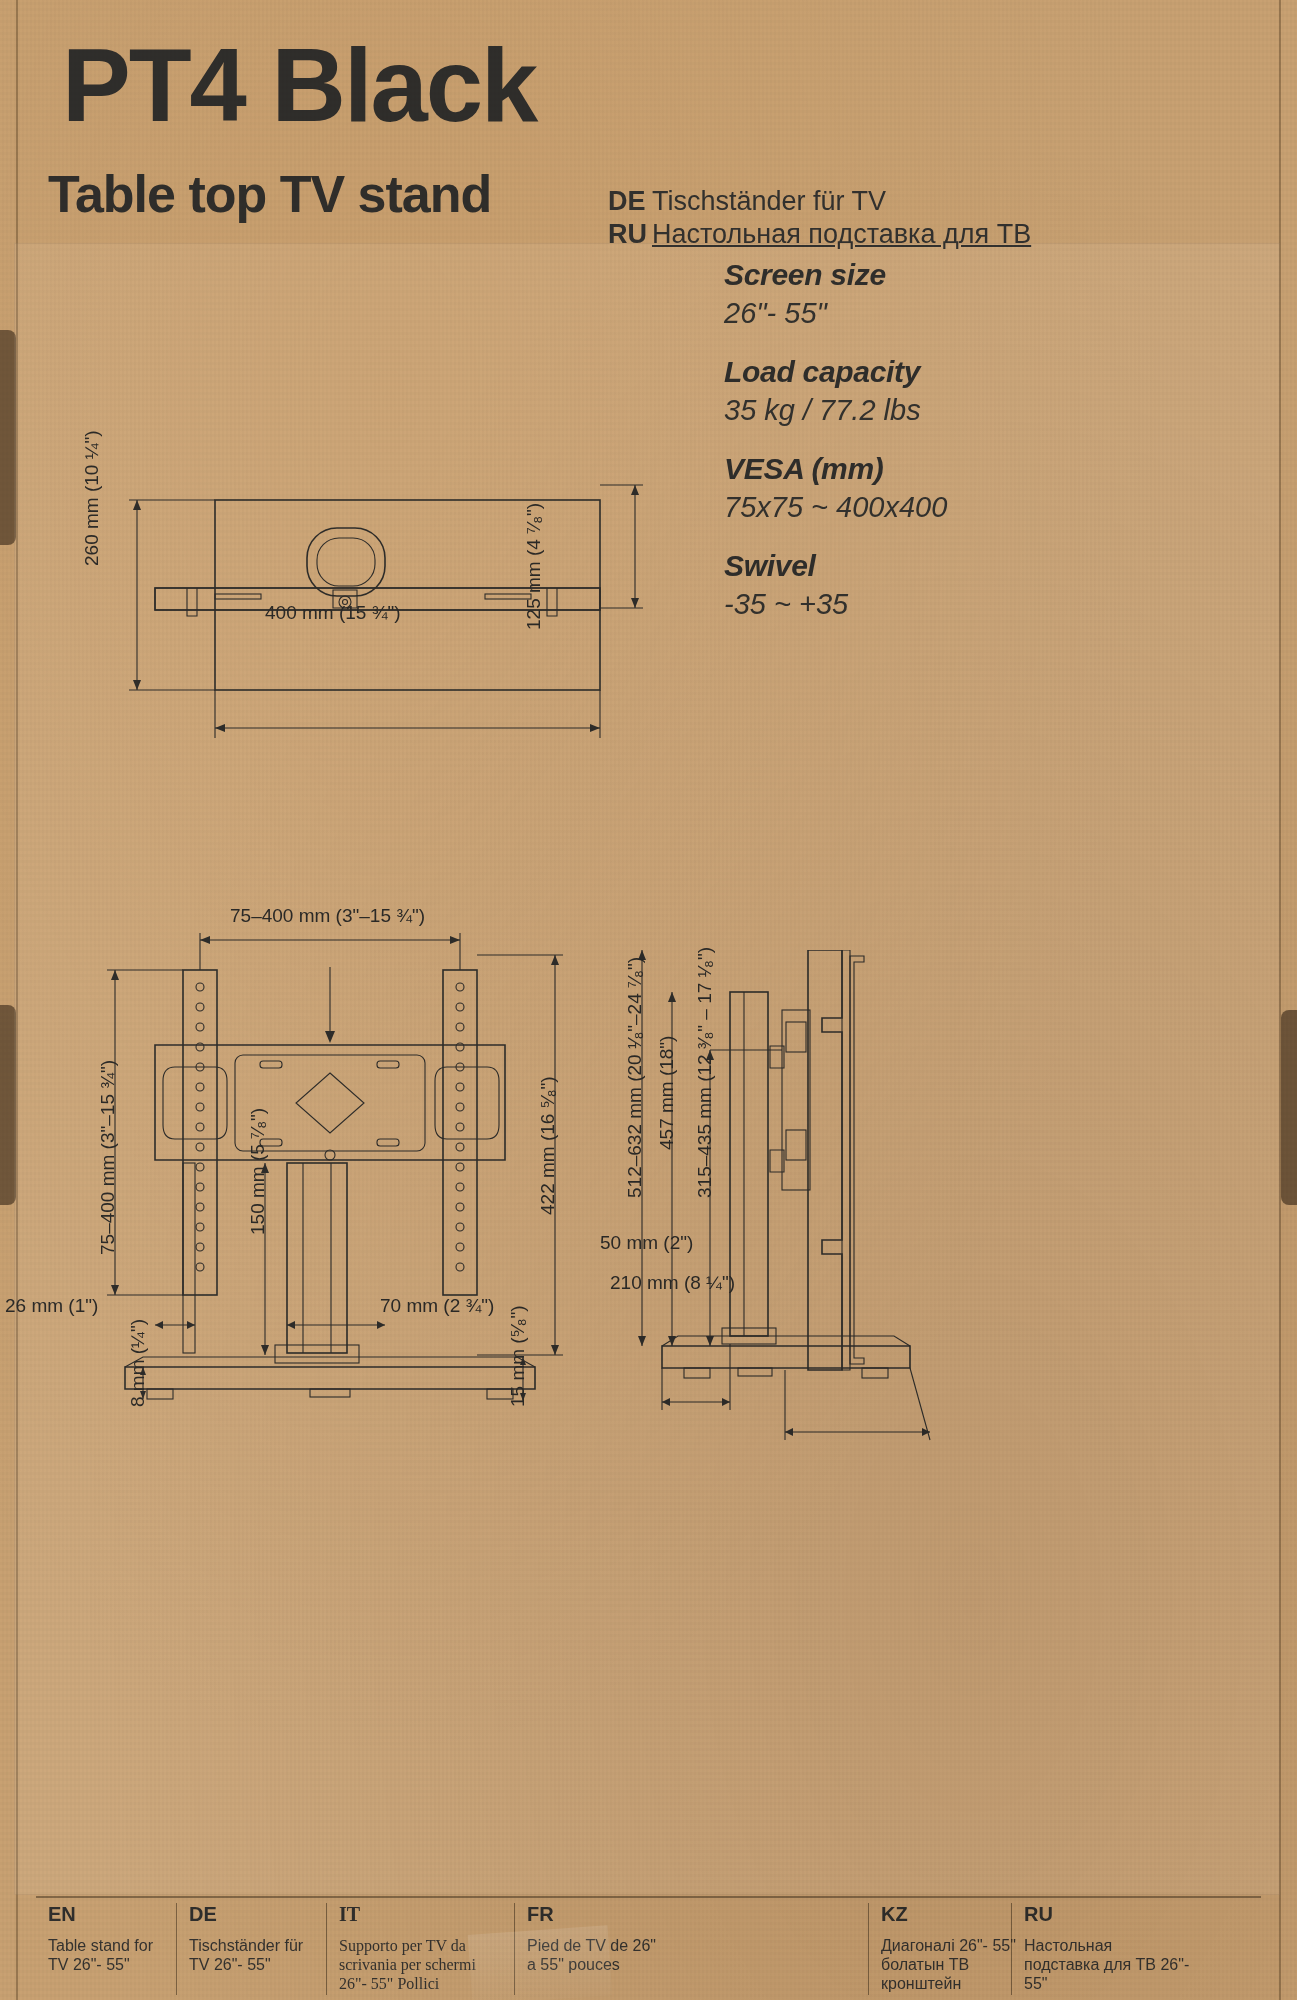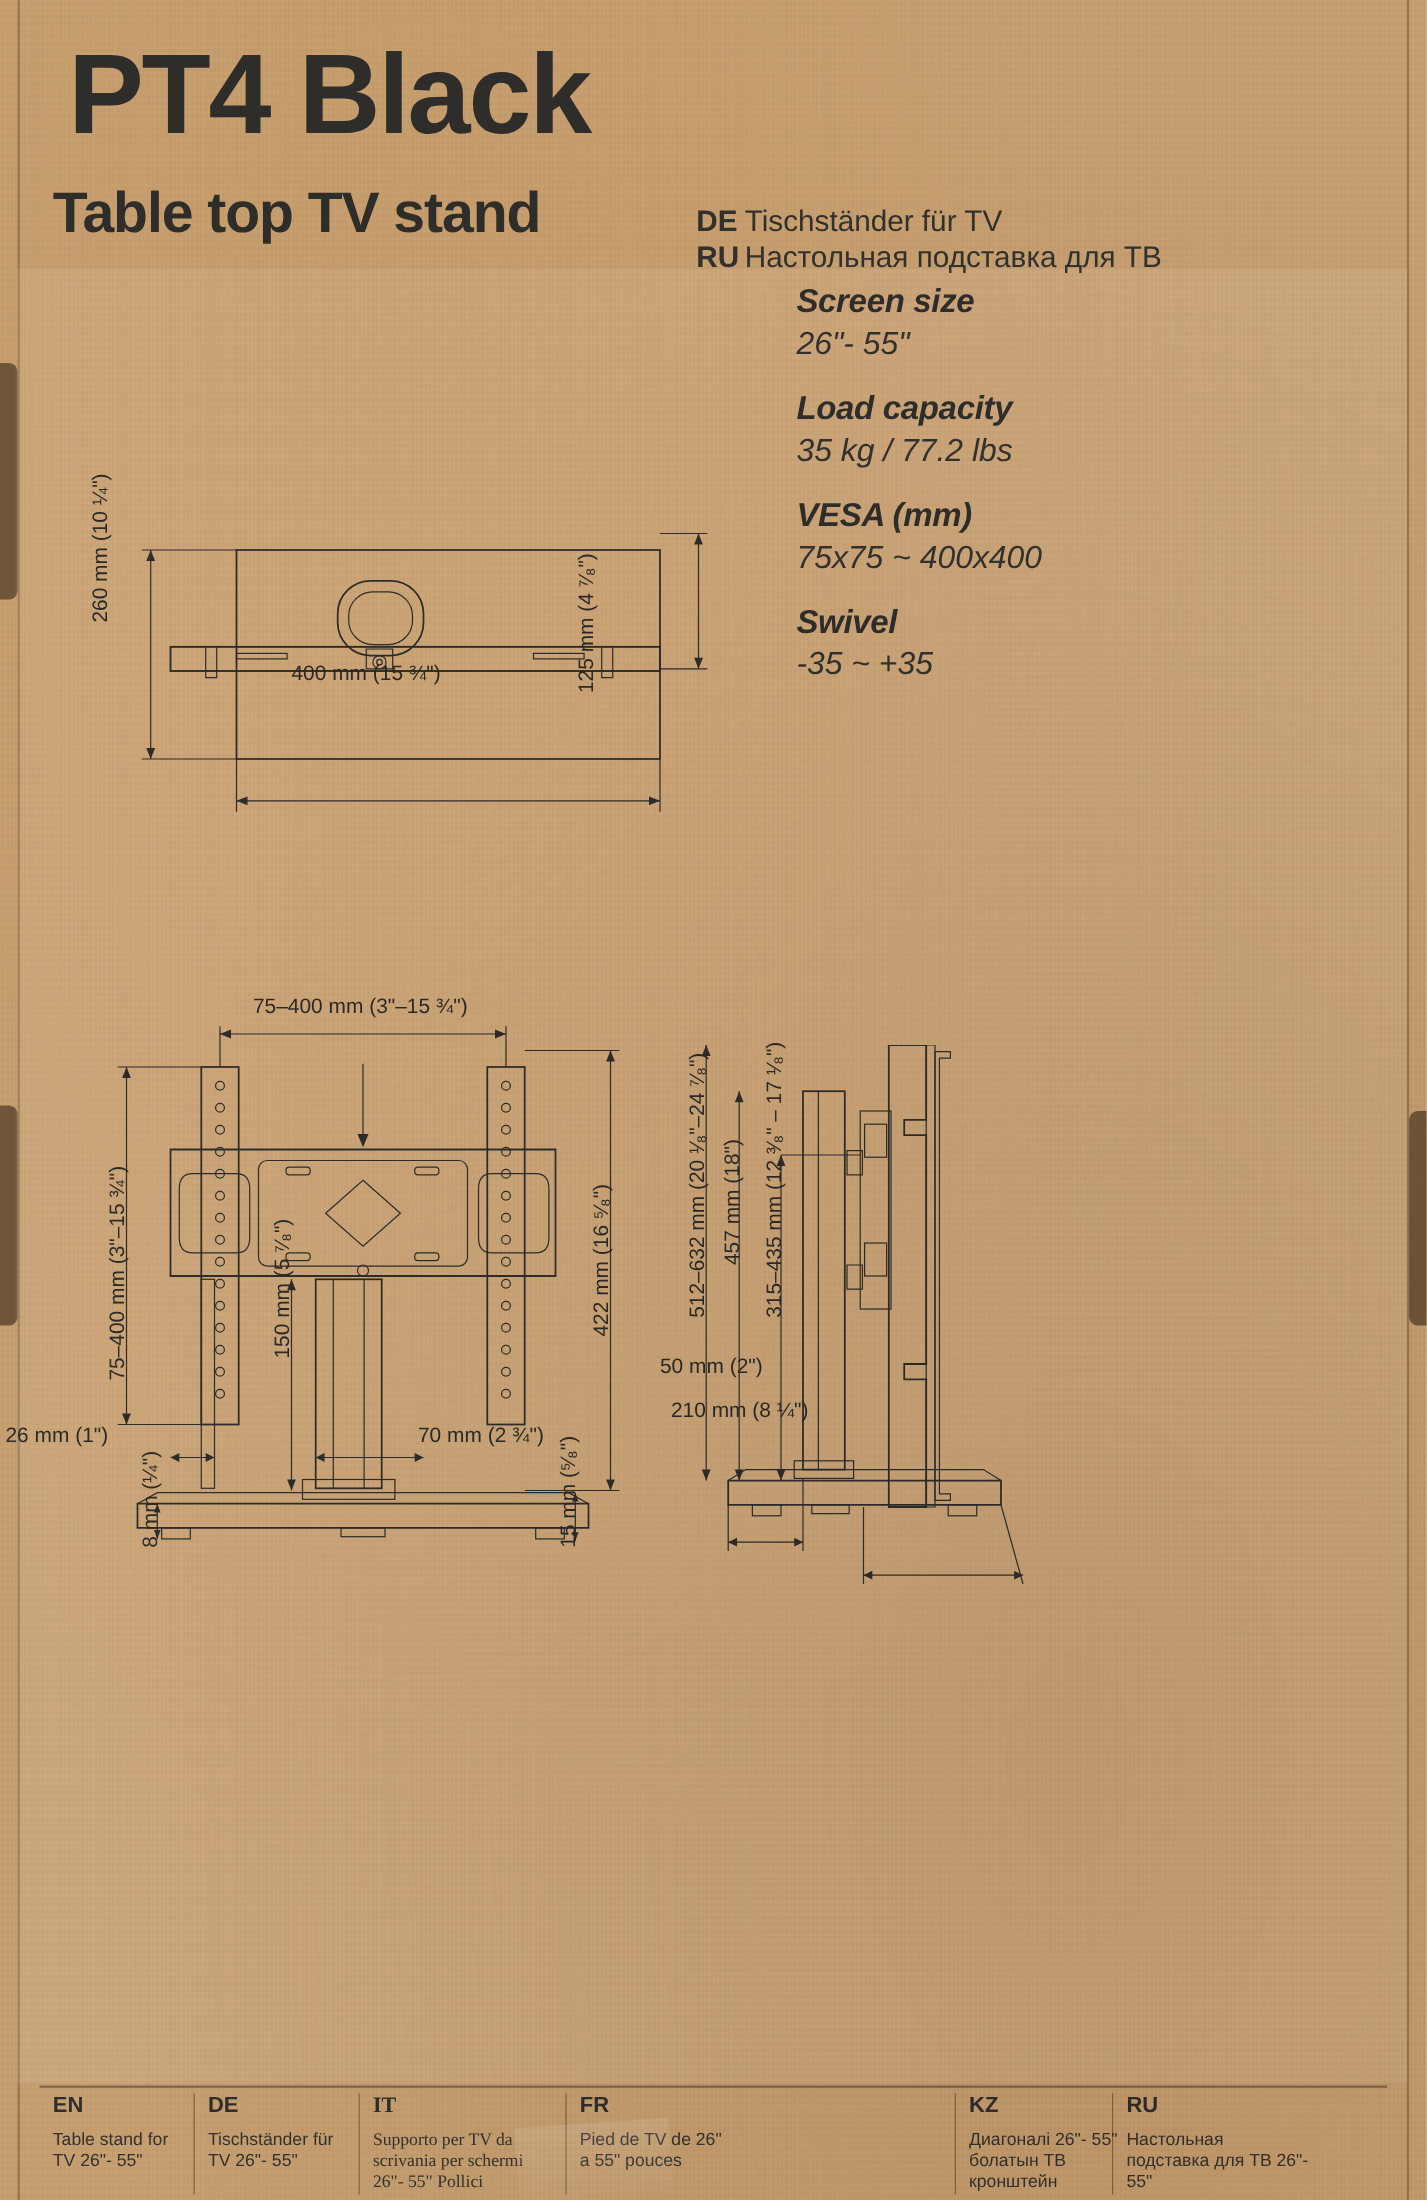--- a/index.html
+++ b/index.html
@@ -34,25 +34,25 @@
     font-size:103px;line-height:103px;font-weight:bold;
     letter-spacing:-2px;
     color:#2f2e2c;
   }
   .subtitle{
     position:absolute;left:48px;top:168px;
     font-size:52px;line-height:52px;font-weight:bold;
     letter-spacing:-1px;color:#2f2e2c;
   }
   .langline{
-    position:absolute;font-size:27px;line-height:31px;color:#32312f;margin-left:25px;
+    position:absolute;font-size:27px;line-height:31px;color:#32312f;
   }
   .langline .code{font-weight:bold;display:inline-block;width:44px;}
   #de-line{left:608px;top:186px;}
-  #ru-line{left:608px;top:219px;}
+  #ru-line{left:608px;top:219px;text-decoration:underline;}
 
   
   .panel{
     position:absolute;left:14px;top:243px;width:1266px;height:1652px;
     background:rgba(255,240,215,0.10);
     box-shadow:inset 0 0 0 1px rgba(80,50,20,0.08);
   }
 
   
   .specs{position:absolute;left:724px;top:258px;width:520px;font-style:italic;}

